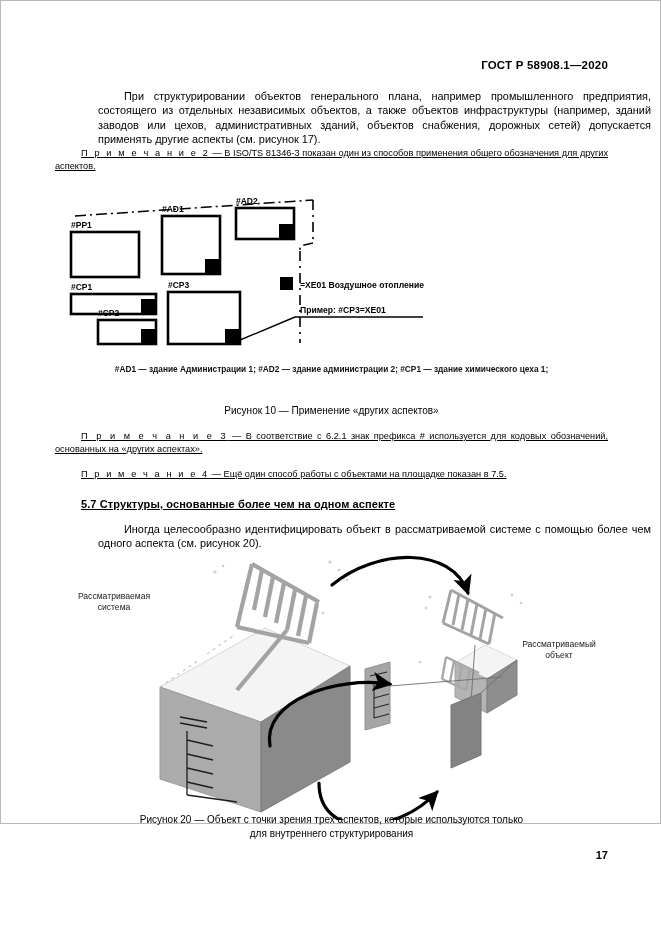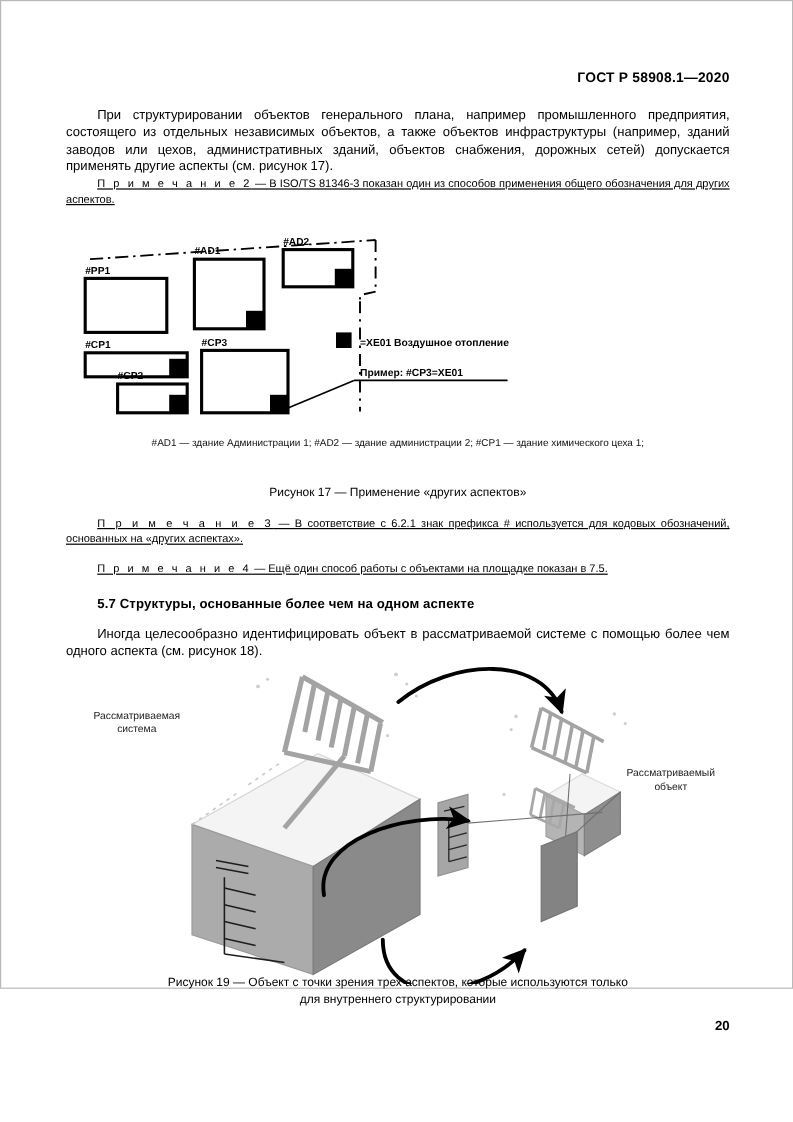--- a/index.html
+++ b/index.html
@@ -35,21 +35,21 @@
 
   
   .para{
     position:absolute;
     left:0; width:553px;
     font-size:10.9px;
     line-height:14.4px;
     text-align:justify;
     text-justify:inter-word;
   }
-  .para.indent{ text-indent:26px; }
+  .para.indent{ text-indent:26px;margin-left:43px; }
   .note{
     position:absolute;
     left:0; width:553px;
     font-size:9.2px;
     line-height:13.2px;
     text-align:justify;
     text-indent:26px;
     text-decoration:underline;
   }
   .note .lab{ letter-spacing:2.1px; }
@@ -173,35 +173,35 @@
 
         <rect x="225" y="86" width="13" height="13" fill="#000"></rect>
         <text x="245" y="97" font-family="Liberation Sans, sans-serif" font-size="8.6" font-weight="bold" fill="#000">=XE01 Воздушное отопление</text>
 
         <text x="245" y="122" font-family="Liberation Sans, sans-serif" font-size="8.6" font-weight="bold" fill="#000">Пример: #CP3=XE01</text>
         <path d="M 240 126 L 368 126" stroke="#000" stroke-width="1.4" fill="none"></path>
         <path d="M 240 126 L 178 152" stroke="#000" stroke-width="1.4" fill="none"></path>
       </svg>
     </div>
 
-    <div class="fig-legend" style="top:363px;">#AD1 — здание Администрации 1; #AD2 — здание администрации 2; #CP1 — здание химического цеха 1;</div>
-
-    <div class="fig-cap" style="top:403px;">Рисунок 17 — Применение «других аспектов»</div>
+    <div class="fig-legend" style="top:363px;font-weight:bold;">#AD1 — здание Администрации 1; #AD2 — здание администрации 2; #CP1 — здание химического цеха 1;</div>
+
+    <div class="fig-cap" style="top:403px;">Рисунок 10 — Применение «других аспектов»</div>
 
     <div class="note" style="top:429px;">
       <span class="lab">П р и м е ч а н и е  3</span><span> — В соответствие с 6.2.1 знак префикса # используется для кодовых обозначений, основанных на «других аспектах».</span>
     </div>
 
     <div class="note" style="top:467px;">
       <span class="lab">П р и м е ч а н и е  4</span><span> — Ещё один способ работы с объектами на площадке показан в 7.5.</span>
     </div>
 
-    <div class="h-sub" style="top:497px;">5.7 Структуры, основанные более чем на одном аспекте</div>
-
-    <div class="para indent" style="top:521px;">Иногда целесообразно идентифицировать объект в рассматриваемой системе с помощью более чем одного аспекта (см. рисунок 18).</div>
+    <div class="h-sub" style="top:497px;text-decoration:underline;">5.7 Структуры, основанные более чем на одном аспекте</div>
+
+    <div class="para indent" style="top:521px;">Иногда целесообразно идентифицировать объект в рассматриваемой системе с помощью более чем одного аспекта (см. рисунок 20).</div>
 
     <div class="fig18">
       <svg width="570" height="270" viewBox="0 0 570 270" xmlns="http://www.w3.org/2000/svg">
         <defs>
           <marker id="arrowHead" markerWidth="7" markerHeight="7" refX="5.4" refY="3" orient="auto" markerUnits="strokeWidth">
             <path d="M0,0 L6.2,3 L0,6 L1.6,3 z" fill="#000"></path>
           </marker>
         </defs>
 
         <g>
@@ -311,20 +311,20 @@
 
         <g fill="none" stroke="#000" stroke-width="3.2" stroke-linecap="round">
           <path d="M 285 35 C 330 -2, 405 -4, 421 43" marker-end="url(#arrowHead)"></path>
           <path d="M 223 196 C 215 150, 290 126, 343 134" marker-end="url(#arrowHead)"></path>
           <path d="M 272 233 C 272 290, 350 285, 390 242" marker-end="url(#arrowHead)"></path>
         </g>
       </svg>
     </div>
 
     <div class="fig18cap">
-      <div>Рисунок 19 — Объект с точки зрения трех аспектов, которые используются только</div>
-      <div>для внутреннего структурировании</div>
-    </div>
-
-    <div class="pageno">20</div>
+      <div>Рисунок 20 — Объект с точки зрения трех аспектов, которые используются только</div>
+      <div>для внутреннего структурирования</div>
+    </div>
+
+    <div class="pageno">17</div>
 
   </div>
 </div>
 
 </body></html>

